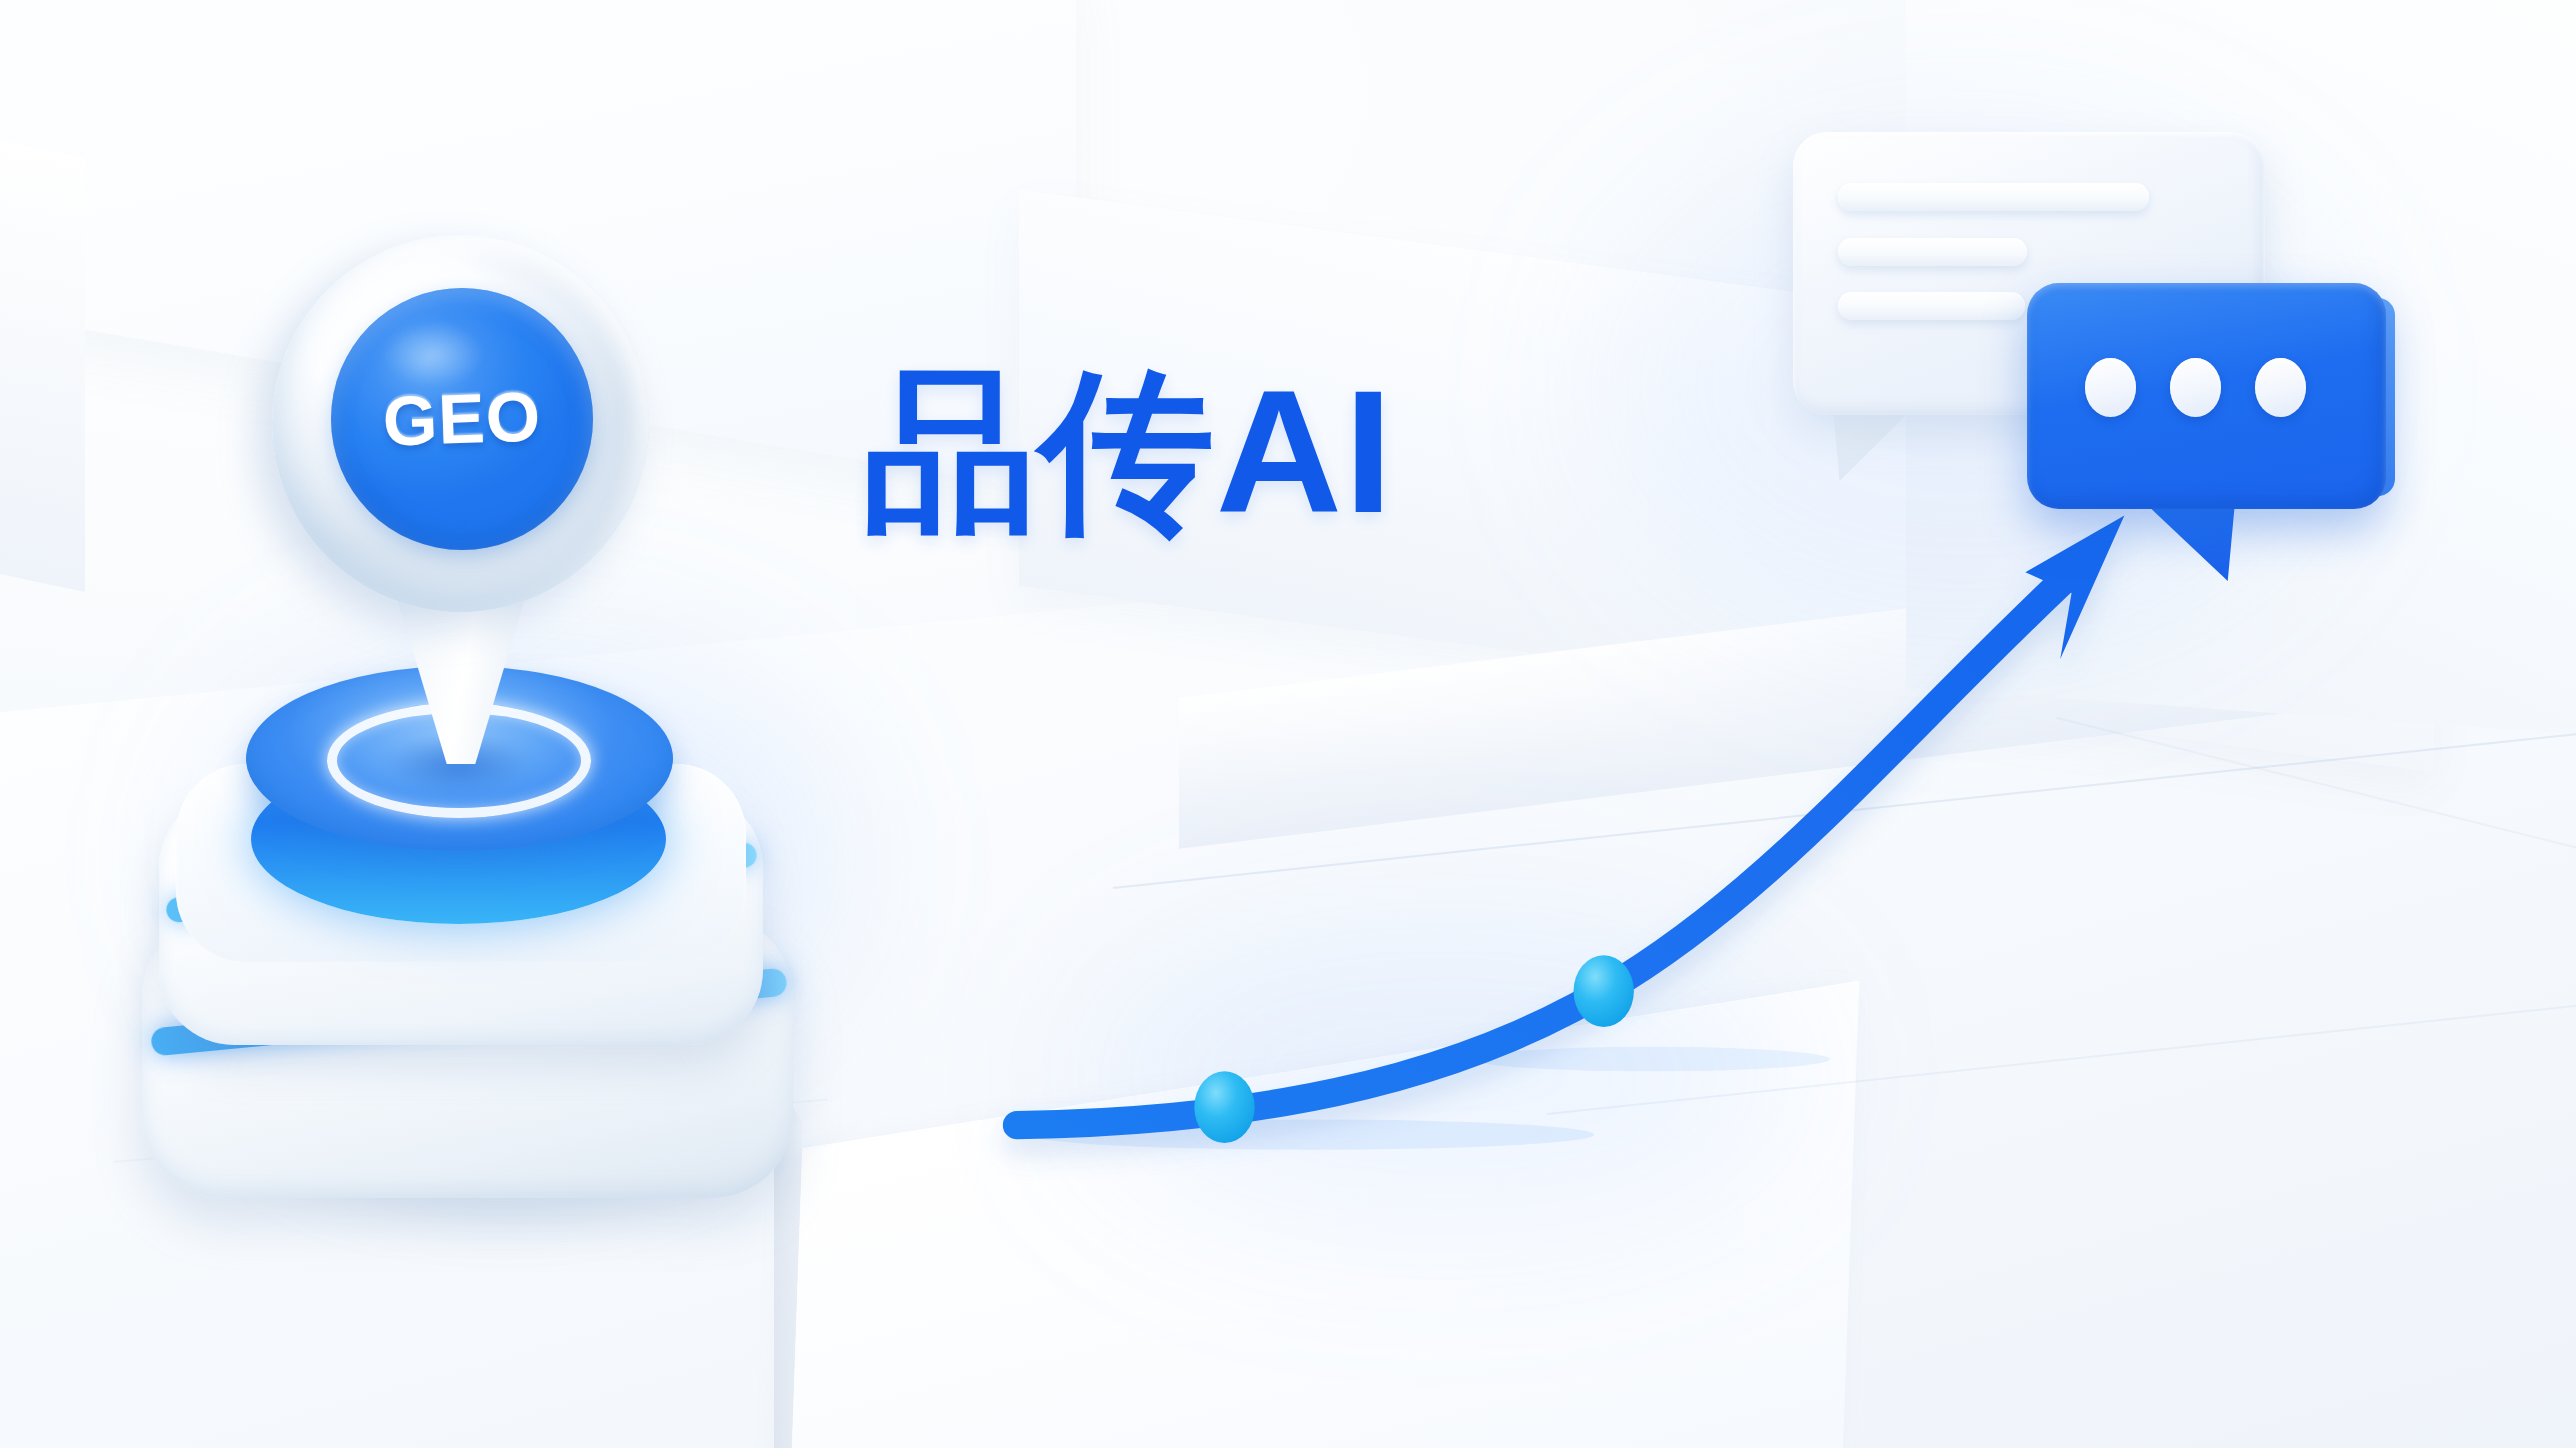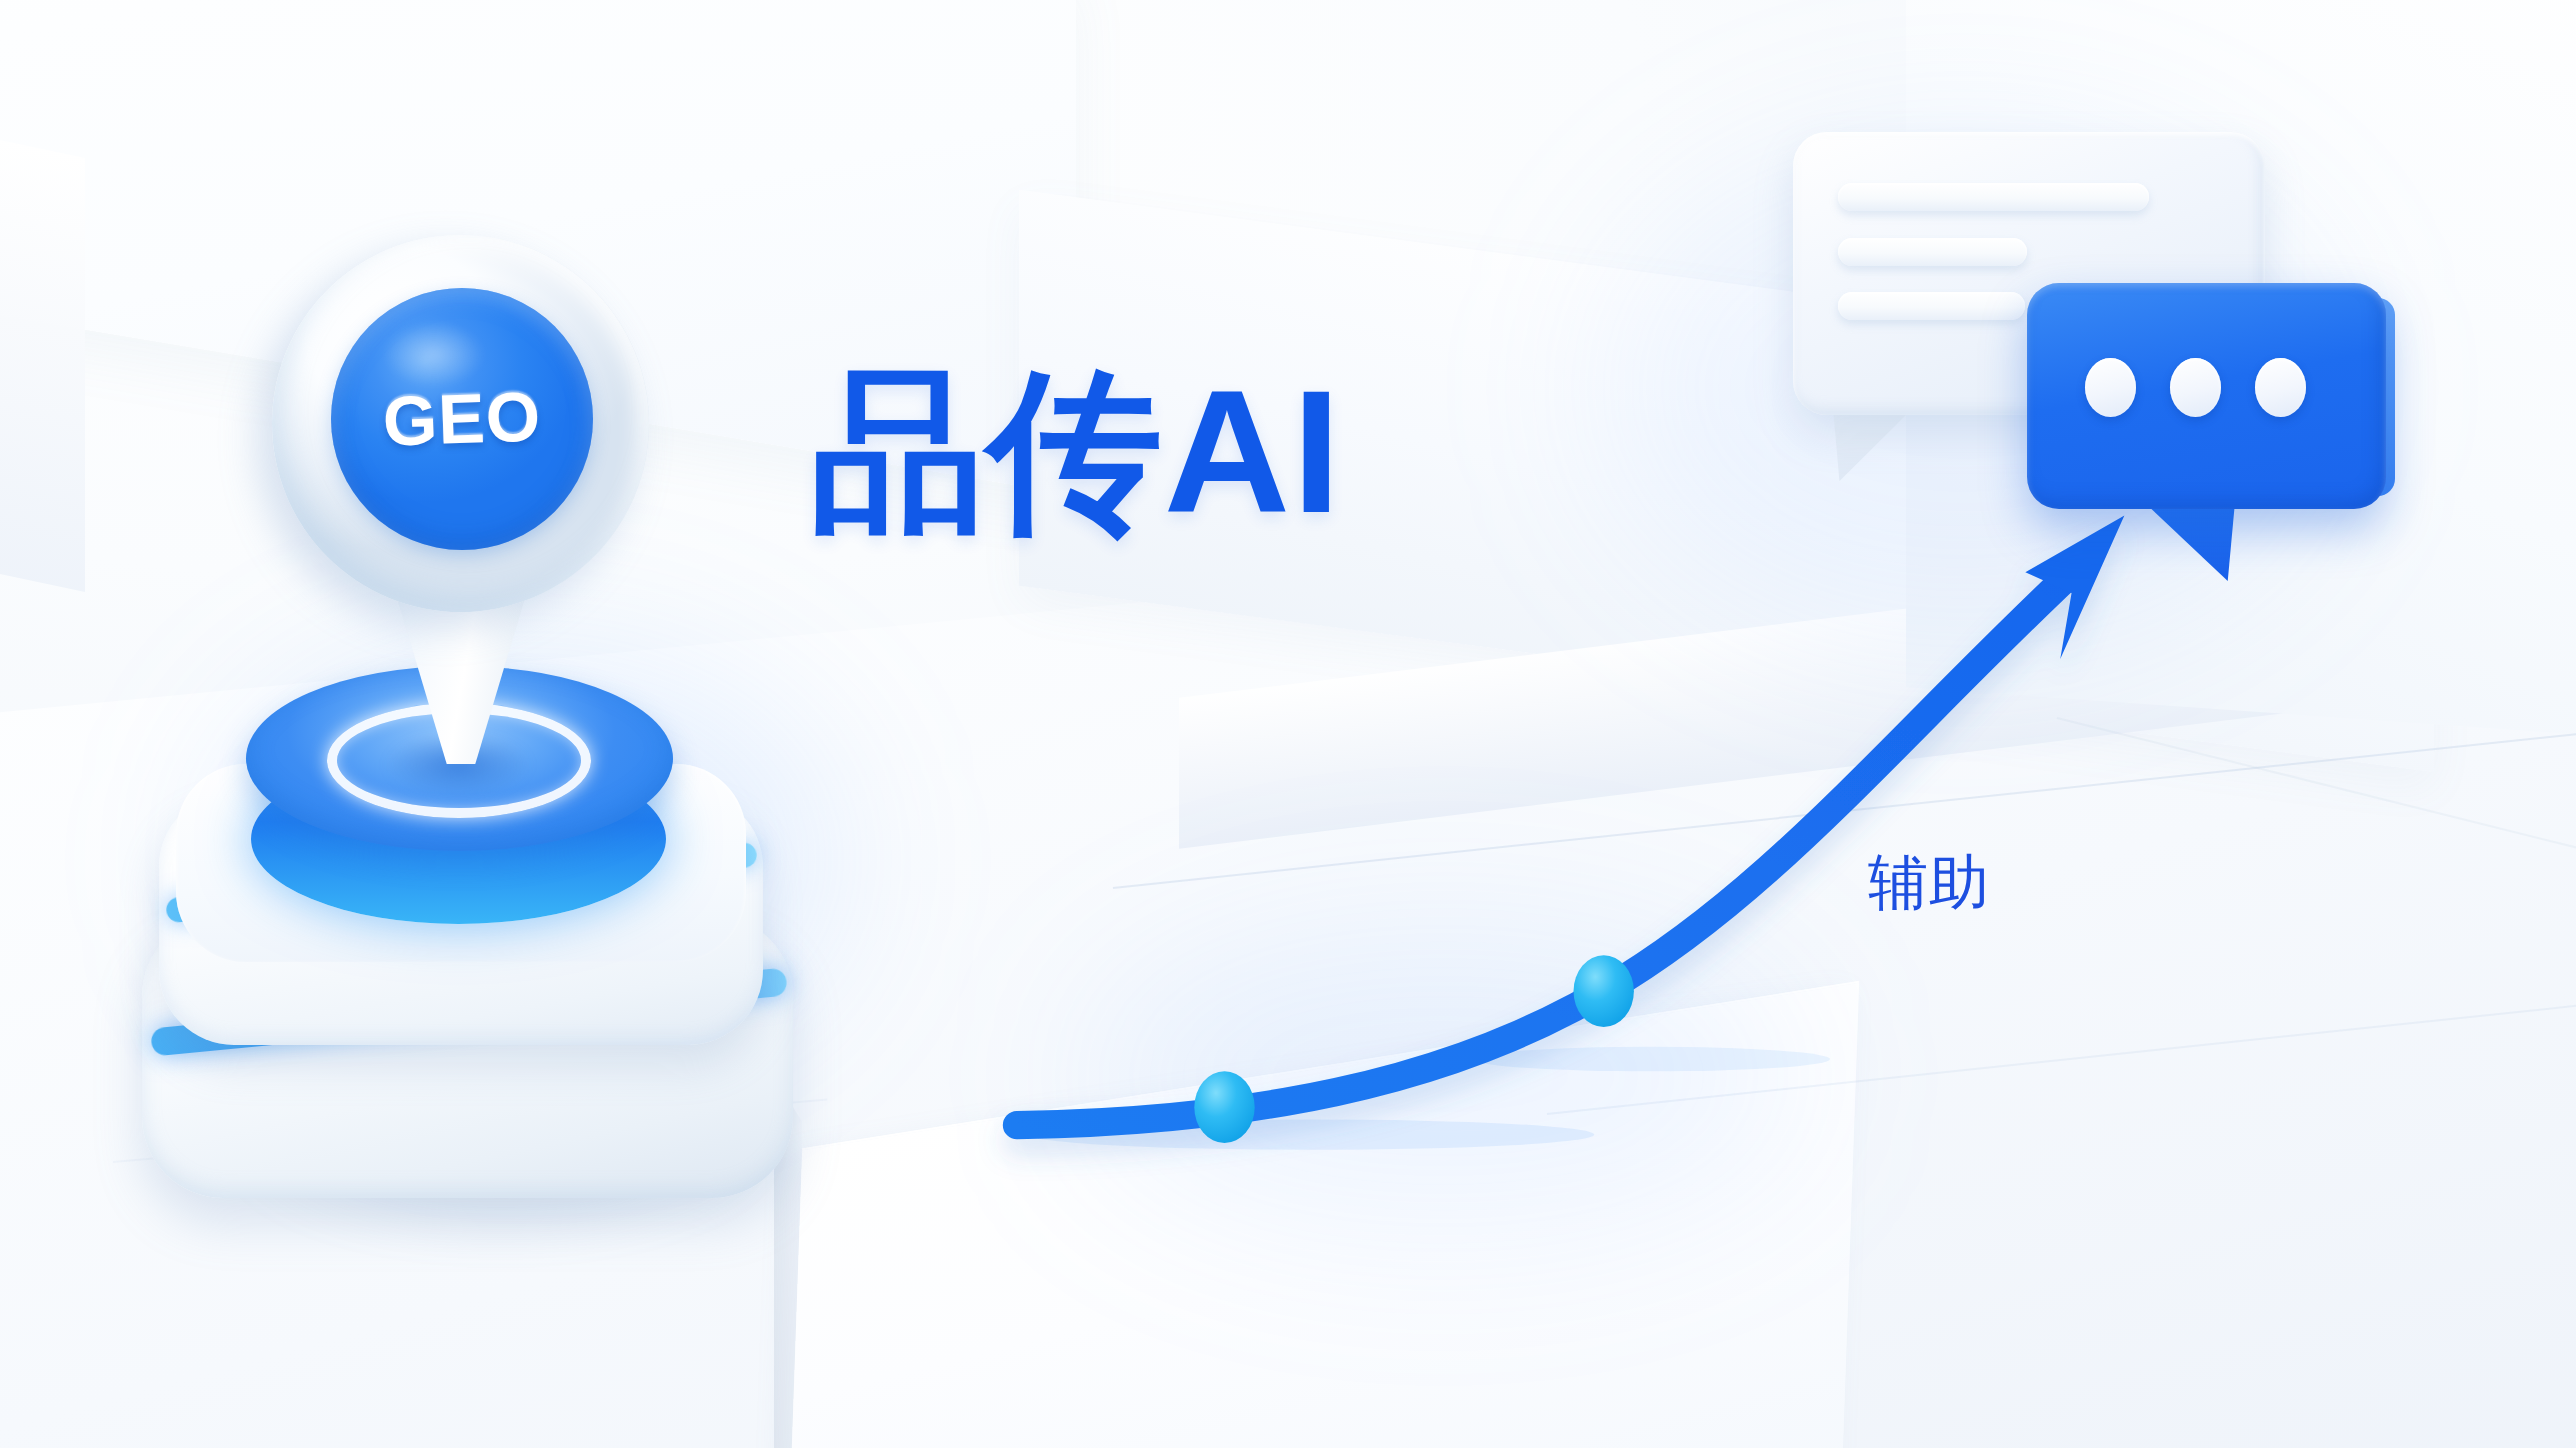--- a/index.html
+++ b/index.html
@@ -196,21 +196,21 @@
     position:absolute;left:59px;top:53px;width:262px;height:262px;
     display:flex;align-items:center;justify-content:center;
     color:#ffffff;
     font-size:70px;font-weight:bold;letter-spacing:0.9px;
     font-family:"Liberation Sans","DejaVu Sans",sans-serif;
     text-shadow:0 3.8px 6.6px rgba(18,80,185,.45), 0 -1.9px 1.9px rgba(255,255,255,.5);
     transform:rotate(-2deg);
   }
 
   
-  #headline{position:absolute;left:810px;top:363px;width:1000px;}
+  #headline{position:absolute;left:862px;top:363px;width:1000px;}
   .title{
     margin:0;
     font-size:175px;
     line-height:1.02;
     font-weight:bold;
     color:#1159E8;
     letter-spacing:1.9px;
     font-family:"Liberation Sans","DejaVu Sans",sans-serif;
     text-shadow:0 5.7px 15px rgba(25,90,220,.12);
     white-space:nowrap;
@@ -388,17 +388,16 @@
     <div class="bb-dot d1"></div>
     <div class="bb-dot d2"></div>
     <div class="bb-dot d3"></div>
   </div>
 
   <div id="headline">
     <h1 class="title">品传AI</h1>
   </div>
 
   <div id="caption">
-    <p class="cap-line l1">辅助</p>
   </div>
 
 </div>
 
 
 </body></html>

